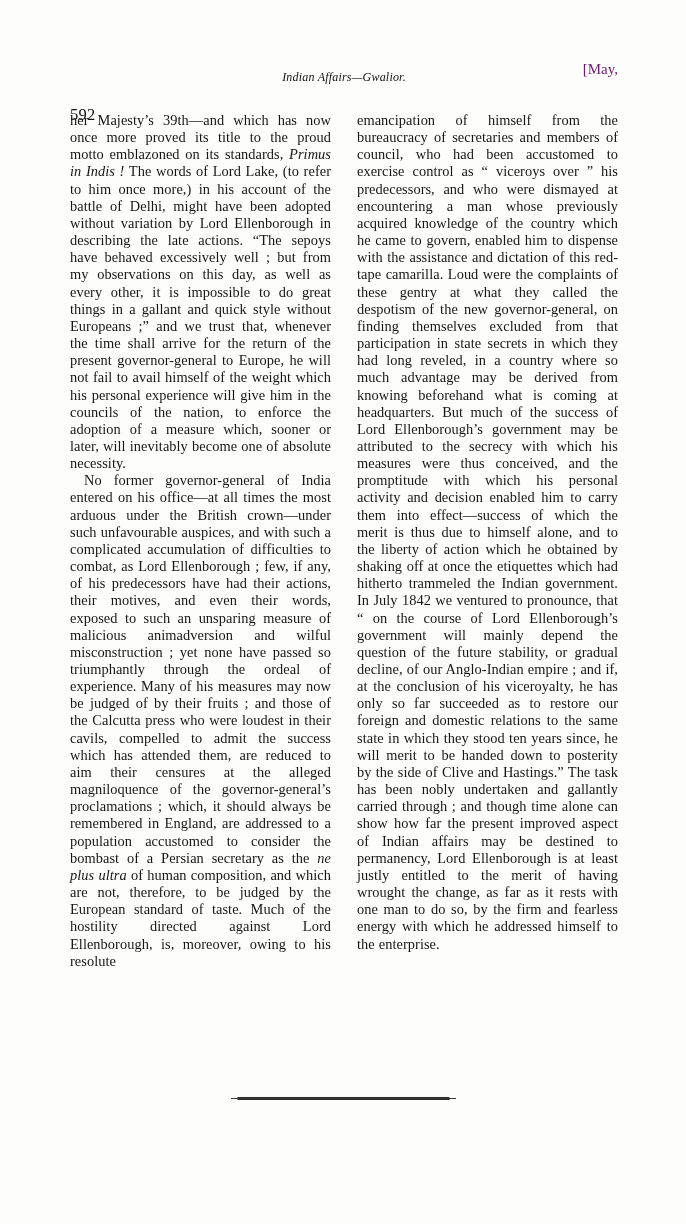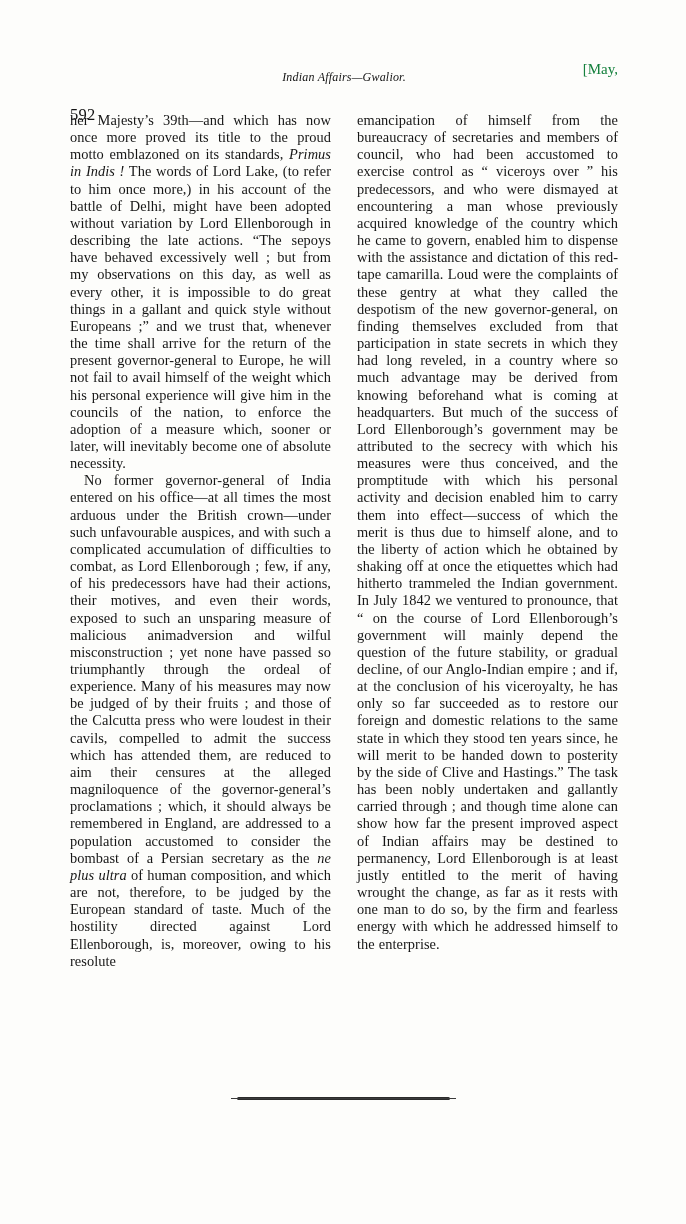--- a/index.html
+++ b/index.html
@@ -48,21 +48,21 @@
     font-style: italic;
     font-size: 12px;
     letter-spacing: 0.2px;
     color: #121212;
   }
   .month {
     position: absolute;
     right: 0;
     top: 3px;
     font-size: 15px;
-    color: #15803d;
+    color: #701a75;
   }
   .columns {
     position: absolute;
     left: 70px;
     top: 92px;
     width: 548px;
     display: flex;
     gap: 26px;
     margin-top: 20px;
   }

